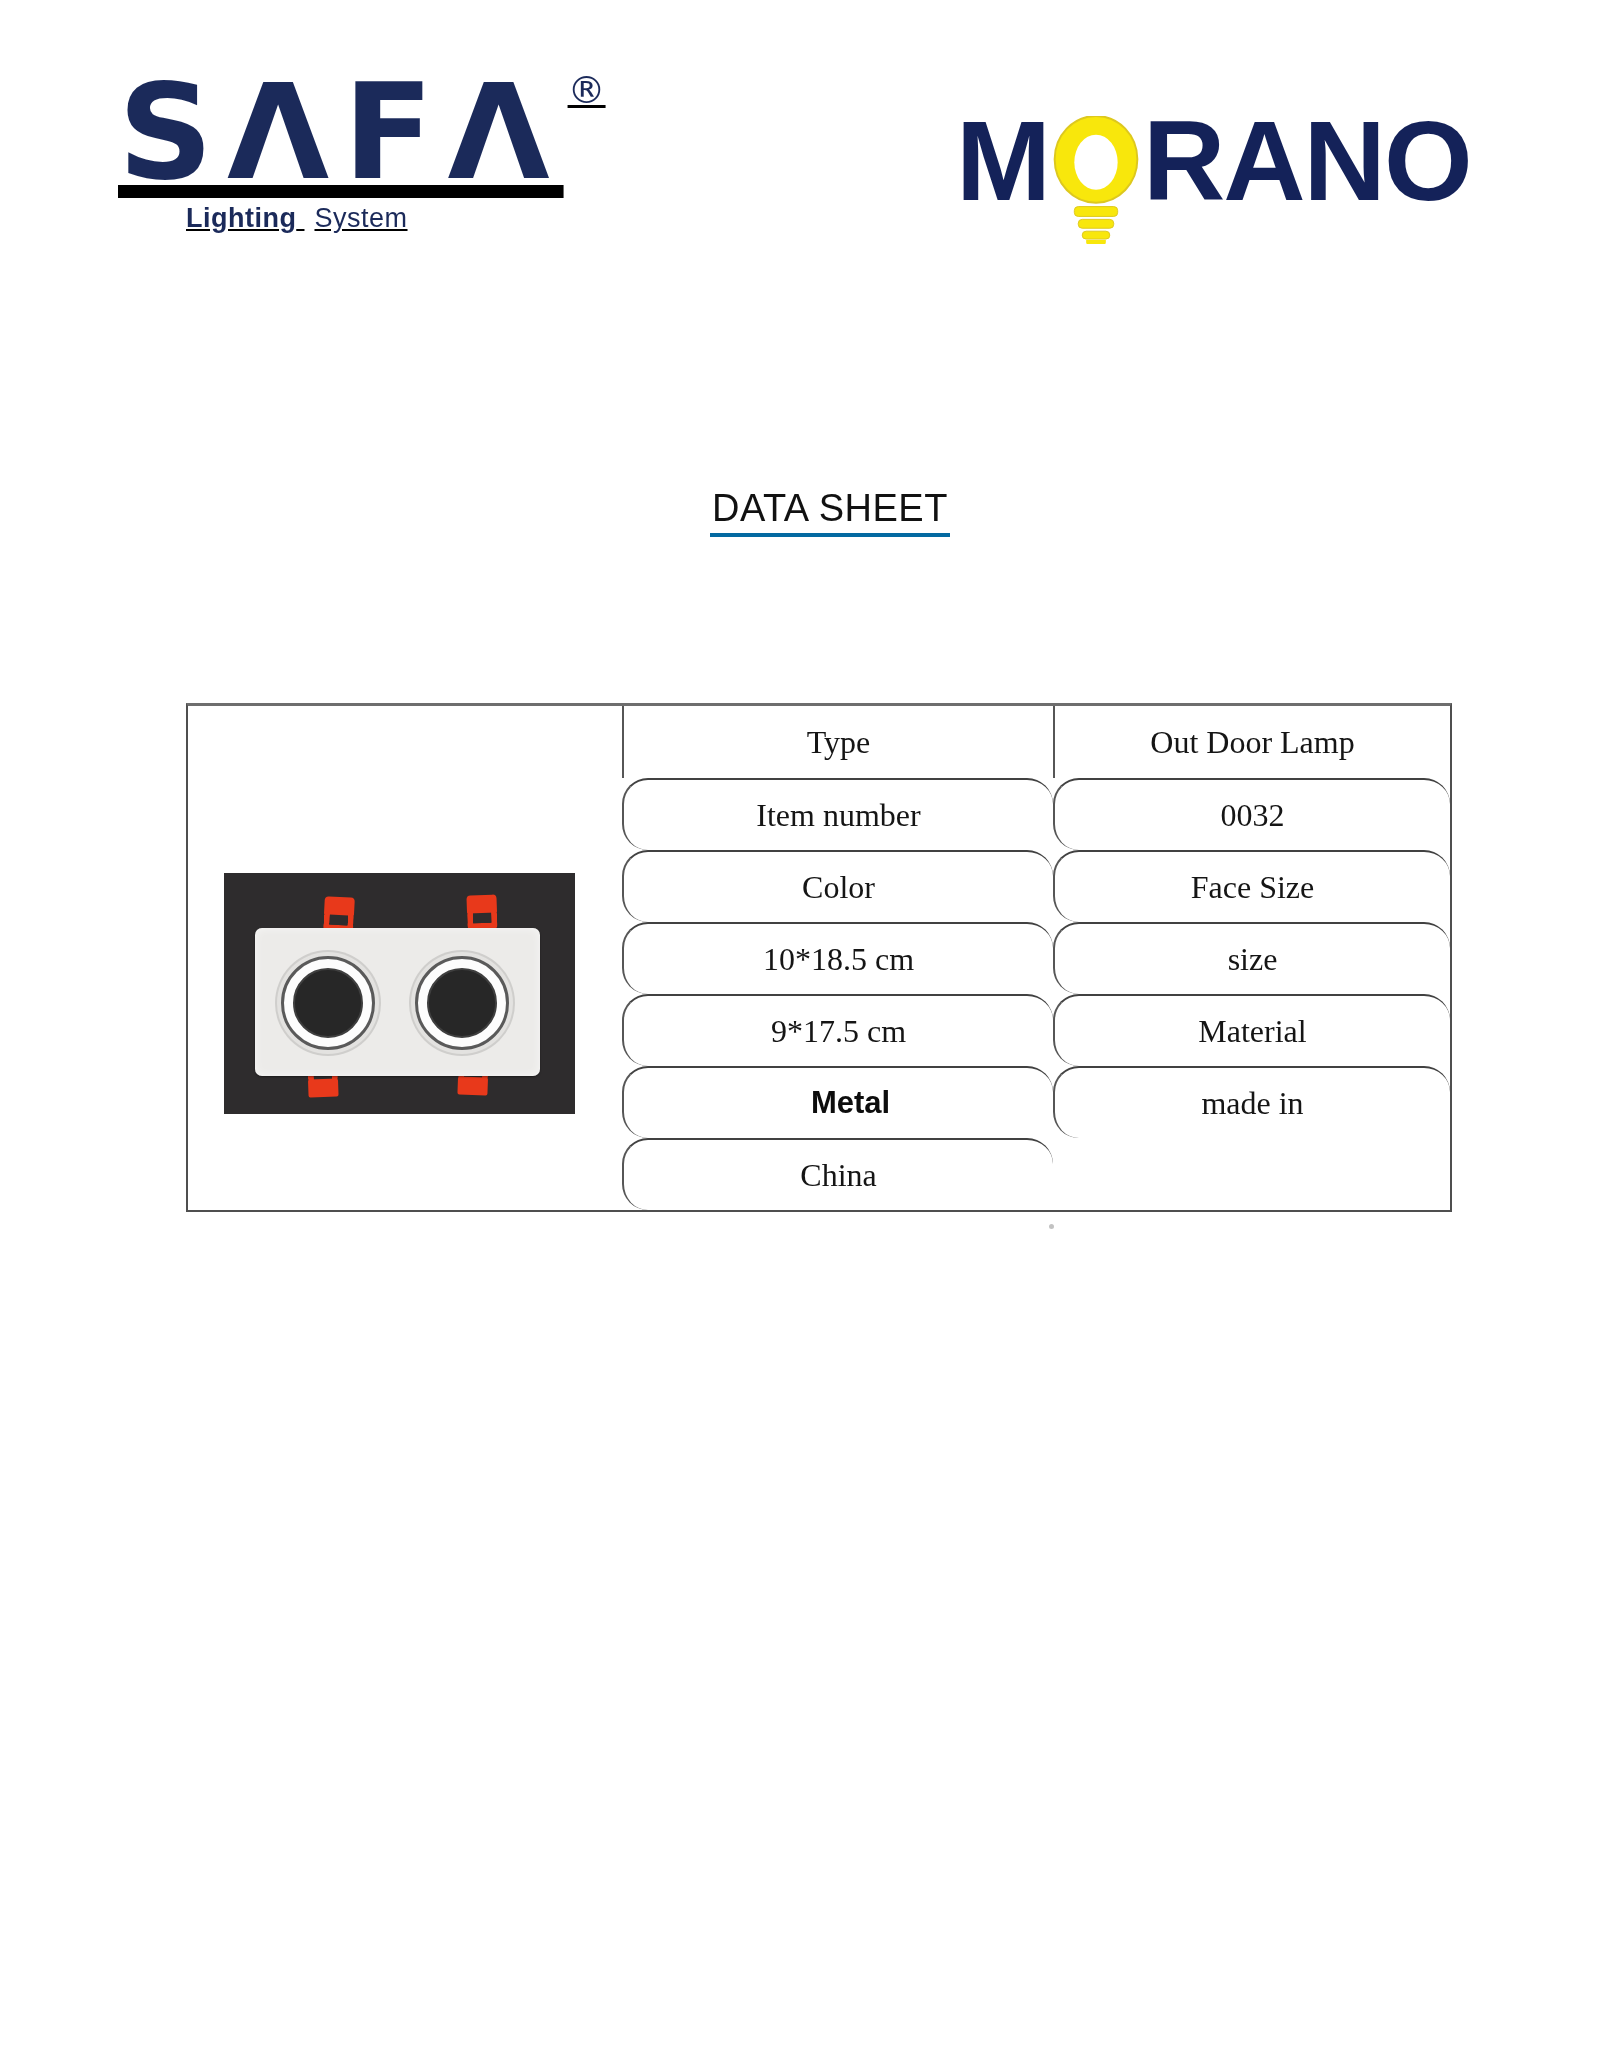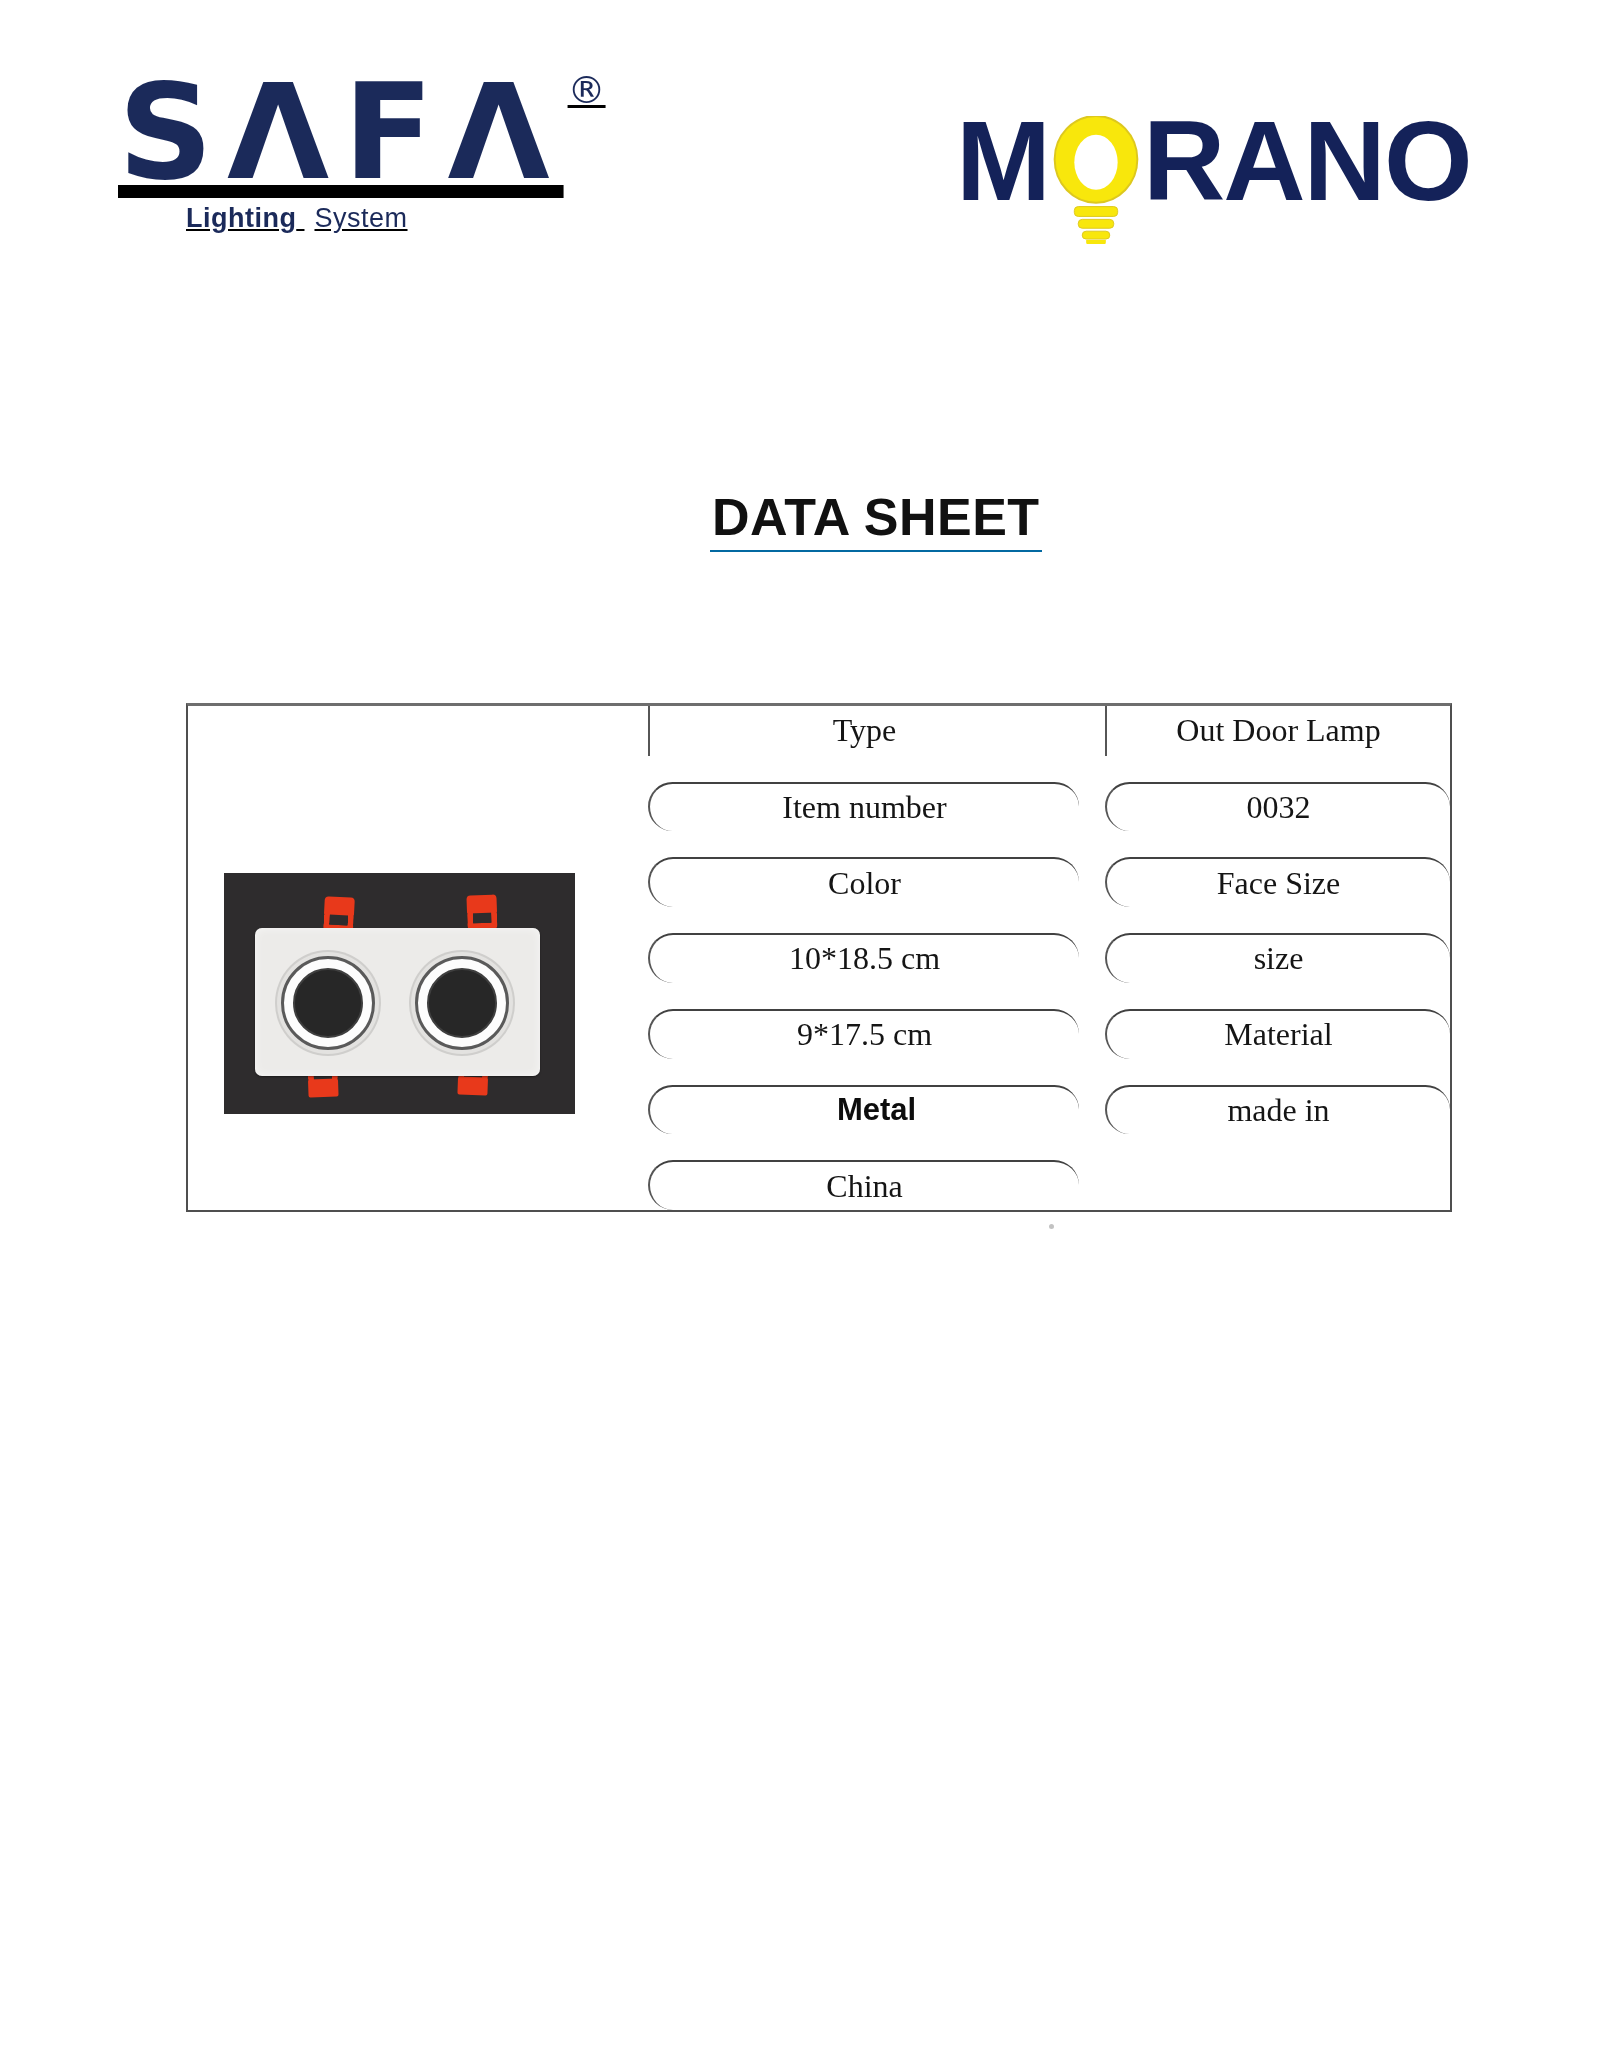--- a/index.html
+++ b/index.html
@@ -52,38 +52,37 @@
     font-size: 114px;
     line-height: 1;
     letter-spacing: -2px;
     color: #142259;
   }
   .morano-bulb { height: 128px; width: 88px; margin: 12px 3px 0 3px; }
 
   
   .page-title {
     position: absolute; left: 710px; top: 487px;
-    font-size: 52px; font-weight: 700; color: #111;
+    font-size: 38px; font-weight: 400; color: #111;
     letter-spacing: 0.5px;
-    border-bottom: 2px solid #0369a1;
+    border-bottom: 4px solid #0369a1;
     padding: 0 2px 3px 2px;
     white-space: nowrap;
   }
 
   
   .spec-table {
     position: absolute; left: 186px; top: 703px;
     width: 1266px; height: 509px;
     display: grid;
     grid-template-columns: 434px 431px 1fr;
     grid-template-rows: repeat(7, 1fr);
     border: 2px solid #4f4f4f;
     border-top: 3px solid #6e6e6e;
     background: #fff;
-    gap: 26px;
   }
   .cell {
     display: flex; align-items: center; justify-content: center;
     font-family: "Liberation Serif", serif;
     font-size: 32px; color: #151515;
     border-left: 2px solid #565656;
   }
   .cell:nth-child(n+4) { border-top: 2px solid #414141; border-radius: 26px; }
   .value-bold {
     font-family: "Liberation Sans", sans-serif;

